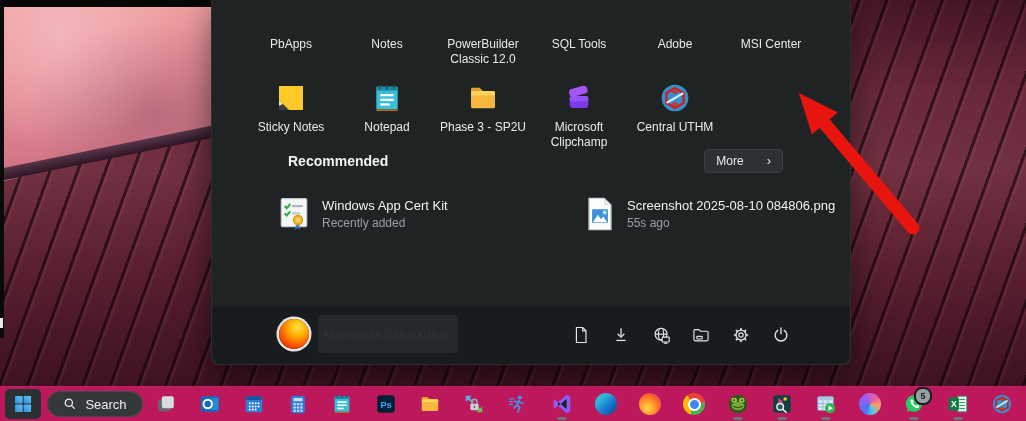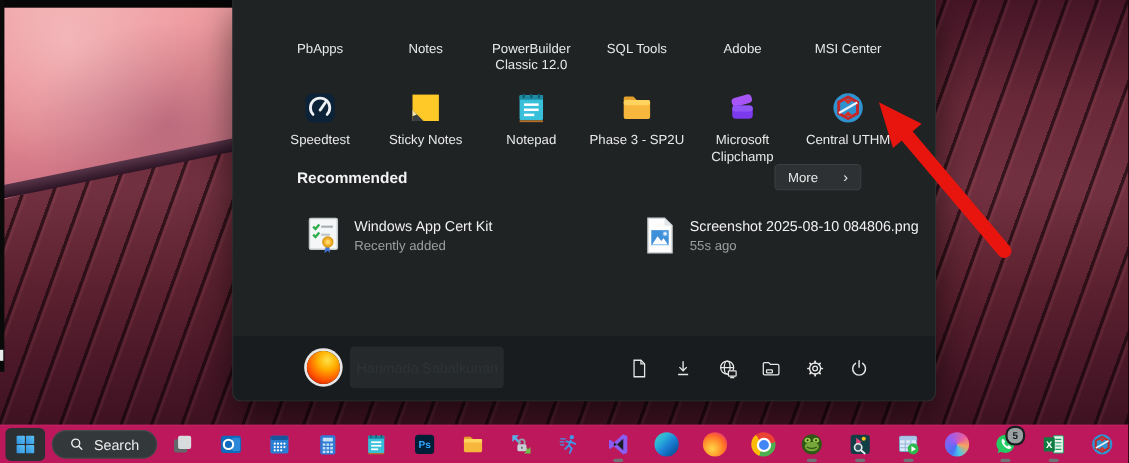--- a/index.html
+++ b/index.html
@@ -26,21 +26,21 @@
   .start-menu{position:absolute;left:211px;top:0;width:640px;height:365px;z-index:10;
     background:#202324;border:1px solid rgba(255,255,255,.055);border-top:none;
     border-radius:0 0 8px 8px;box-shadow:0 12px 34px rgba(0,0,0,.55);box-sizing:border-box;}
   .pin-row{position:absolute;left:31px;display:flex;margin-top:36px;}
   .row1{top:1px;}
   .row2{top:44px;}
   .pin-cell{width:96px;display:flex;flex-direction:column;align-items:center;cursor:pointer;}
   .pin-label{font-size:12px;line-height:15px;color:#e9e9e9;text-align:center;max-width:92px;}
   .pin-ic{height:36px;display:flex;align-items:center;justify-content:center;margin-bottom:4px;}
 
-  .rec-header{position:absolute;top:149px;left:58px;right:67px;display:flex;justify-content:space-between;align-items:center;}
+  .rec-header{position:absolute;top:149px;left:76px;right:67px;display:flex;justify-content:space-between;align-items:center;}
   .rec-title{font-size:14px;font-weight:bold;color:#f2f2f2;}
   .more-btn{display:flex;align-items:center;gap:23px;background:#2d3133;border:1px solid #3b3f41;
     border-radius:4px;color:#e9e9e9;font-size:12px;padding:4px 11px;cursor:pointer;}
   .more-chev{font-size:13px;line-height:10px;}
 
   .rec-items{position:absolute;top:190px;left:60px;display:flex;}
   .rec-item{display:flex;align-items:center;gap:12px;width:295px;padding:6px;border-radius:4px;cursor:pointer;}
   .rec-txt{display:flex;flex-direction:column;}
   .rec-t{font-size:13px;color:#f0f0f0;line-height:16px;}
   .rec-s{font-size:12px;color:#9b9ea0;line-height:15px;margin-top:2px;}
@@ -113,30 +113,20 @@
         </div>
       <div class="pin-cell">
           <div class="pin-label">Adobe</div>
         </div>
       <div class="pin-cell">
           <div class="pin-label">MSI Center</div>
         </div>
     </div>
 
     <div class="pin-row row2">
-      <div class="pin-cell">
-        <div class="pin-ic">
-          <svg width="32" height="32" viewBox="0 0 24 24">
-              <rect x="2" y="2" width="20" height="20" rx="5" fill="#0c2236"></rect>
-              <path d="M7.2,16.5 A6.6,6.6 0 1 1 16.8,16.5" stroke="#eef2f5" stroke-width="1.9" fill="none" stroke-linecap="round"></path>
-              <line x1="12" y1="13.6" x2="15.6" y2="8.4" stroke="#eef2f5" stroke-width="1.9" stroke-linecap="round"></line>
-            </svg>
-        </div>
-        <div class="pin-label">Speedtest</div>
-      </div>
       <div class="pin-cell">
         <div class="pin-ic">
           <svg width="32" height="32" viewBox="0 0 24 24">
               <rect x="3" y="3" width="18" height="18" fill="#ffc928"></rect>
               <polygon points="3,21 3,13.5 10.5,21" fill="#3b3e40"></polygon>
               <polygon points="3,13.5 6,16.5 3,17.8" fill="#f5e6a8"></polygon>
             </svg>
         </div>
         <div class="pin-label">Sticky Notes</div>
       </div>

